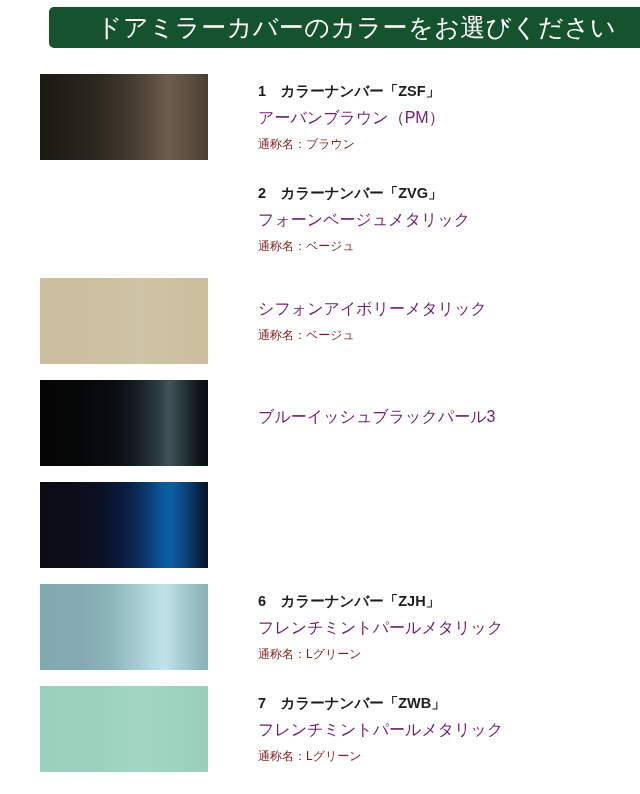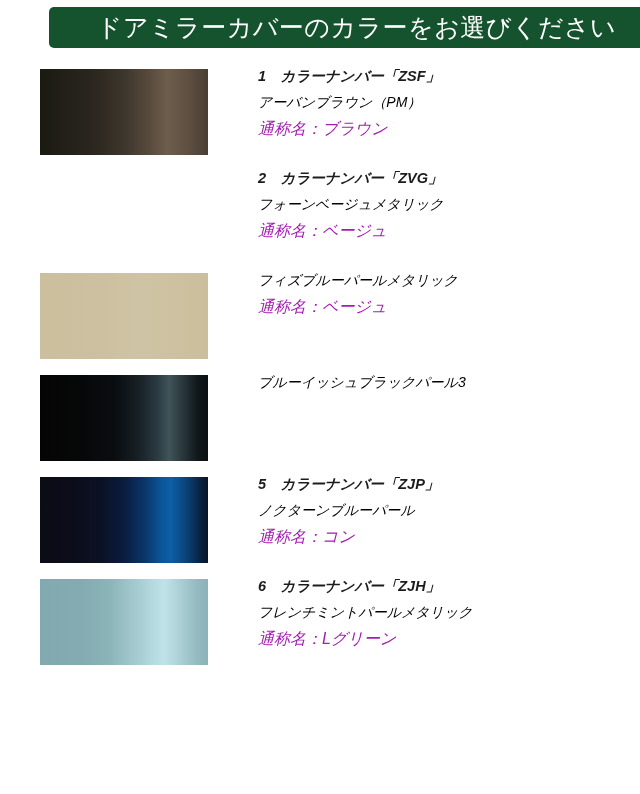--- a/index.html
+++ b/index.html
@@ -44,22 +44,21 @@
   .color-list {
     position: absolute;
     left: 0;
     top: 63px;
     width: 640px;
   }
   .color-row {
     position: relative;
     height: 102px;
     display: flex;
-    align-items: flex-start;
-    font-style: italic;
+    align-items: center;
   }
   .swatch {
     width: 168px;
     height: 86px;
     margin-left: 40px;
     margin-top: 6px;
     flex: 0 0 auto;
     border: 0;
   }
   .row-text {
@@ -69,31 +68,31 @@
   }
   .line-title {
     font-size: 14.5px;
     font-weight: bold;
     color: #1c1c1c;
     line-height: 1.0;
     margin-bottom: 11px;
     white-space: nowrap;
   }
   .line-name {
-    font-size: 14px;
+    font-size: 16px;
     font-weight: 400;
-    color: #000000;
+    color: #701a75;
     line-height: 1.0;
     margin-bottom: 12px;
     white-space: nowrap;
   }
   .line-common {
-    font-size: 16px;
+    font-size: 12px;
     font-weight: 400;
-    color: #a21caf;
+    color: #7f1d1d;
     line-height: 1.0;
     white-space: nowrap;
   }
 </style>
 </head>
 <body>
 
 <div class="header-bar" style="background: #14532d; margin-left: 36px;">
   <div class="header-title" style="color: rgb(255, 255, 255);">ドアミラーカバーのカラーをお選びください</div>
 </div>
@@ -114,44 +113,47 @@
     <div class="row-text">
       <div class="line-title">2　カラーナンバー「ZVG」</div>
       <div class="line-name">フォーンベージュメタリック</div>
       <div class="line-common">通称名：ベージュ</div>
     </div>
   </div>
 
   <div class="color-row">
     <div class="swatch" style="background: linear-gradient(to right, rgb(203, 191, 158) 0%, rgb(204, 192, 160) 35%, rgb(206, 195, 164) 60%, rgb(205, 193, 161) 80%, rgb(202, 190, 156) 100%);"></div>
     <div class="row-text">
-      <div class="line-name">フィズブルーパールメタリック</div>
+      <div class="line-name">シフォンアイボリーメタリック</div>
       <div class="line-common">通称名：ベージュ</div>
     </div>
   </div>
 
   <div class="color-row">
     <div class="swatch" style="background: linear-gradient(to right, rgb(5, 5, 5) 0%, rgb(6, 7, 8) 25%, rgb(10, 14, 17) 45%, rgb(22, 31, 36) 58%, rgb(43, 59, 66) 70%, rgb(65, 84, 88) 77%, rgb(38, 51, 56) 86%, rgb(16, 23, 26) 94%, rgb(10, 15, 18) 100%);"></div>
     <div class="row-text">
       <div class="line-name">ブルーイッシュブラックパール3</div>
     </div>
   </div>
 
   <div class="color-row">
     <div class="swatch" style="background: linear-gradient(to right, rgb(12, 12, 22) 0%, rgb(12, 13, 26) 20%, rgb(11, 17, 36) 36%, rgb(10, 28, 63) 50%, rgb(10, 53, 104) 62%, rgb(11, 85, 150) 72%, rgb(13, 95, 166) 78%, rgb(10, 63, 114) 88%, rgb(8, 31, 62) 96%, rgb(10, 21, 38) 100%);"></div>
-    <div class="row-text">
-      <div class="line-title">5　カラーナンバー「ZJP」</div>
-      <div class="line-name">ノクターンブルーパール</div>
-      <div class="line-common">通称名：コン</div>
-    </div>
   </div>
 
   <div class="color-row">
     <div class="swatch" style="background: linear-gradient(to right, rgb(129, 169, 175) 0%, rgb(131, 171, 177) 25%, rgb(140, 181, 186) 42%, rgb(162, 201, 206) 56%, rgb(182, 219, 224) 68%, rgb(191, 227, 232) 74%, rgb(169, 206, 212) 84%, rgb(147, 186, 191) 94%, rgb(139, 178, 184) 100%);"></div>
     <div class="row-text">
       <div class="line-title">6　カラーナンバー「ZJH」</div>
       <div class="line-name">フレンチミントパールメタリック</div>
       <div class="line-common">通称名：Lグリーン</div>
     </div>
   </div>
 
+  <div class="color-row">
+    <div class="swatch" style="background: linear-gradient(to right, rgb(154, 209, 189) 0%, rgb(155, 210, 190) 35%, rgb(162, 214, 195) 60%, rgb(158, 211, 192) 80%, rgb(152, 207, 186) 100%);"></div>
+    <div class="row-text">
+      <div class="line-title">7　カラーナンバー「ZWB」</div>
+      <div class="line-name">フレンチミントパールメタリック</div>
+      <div class="line-common">通称名：Lグリーン</div>
+    </div>
+  </div>
 
 </div>
 
 </body></html>

